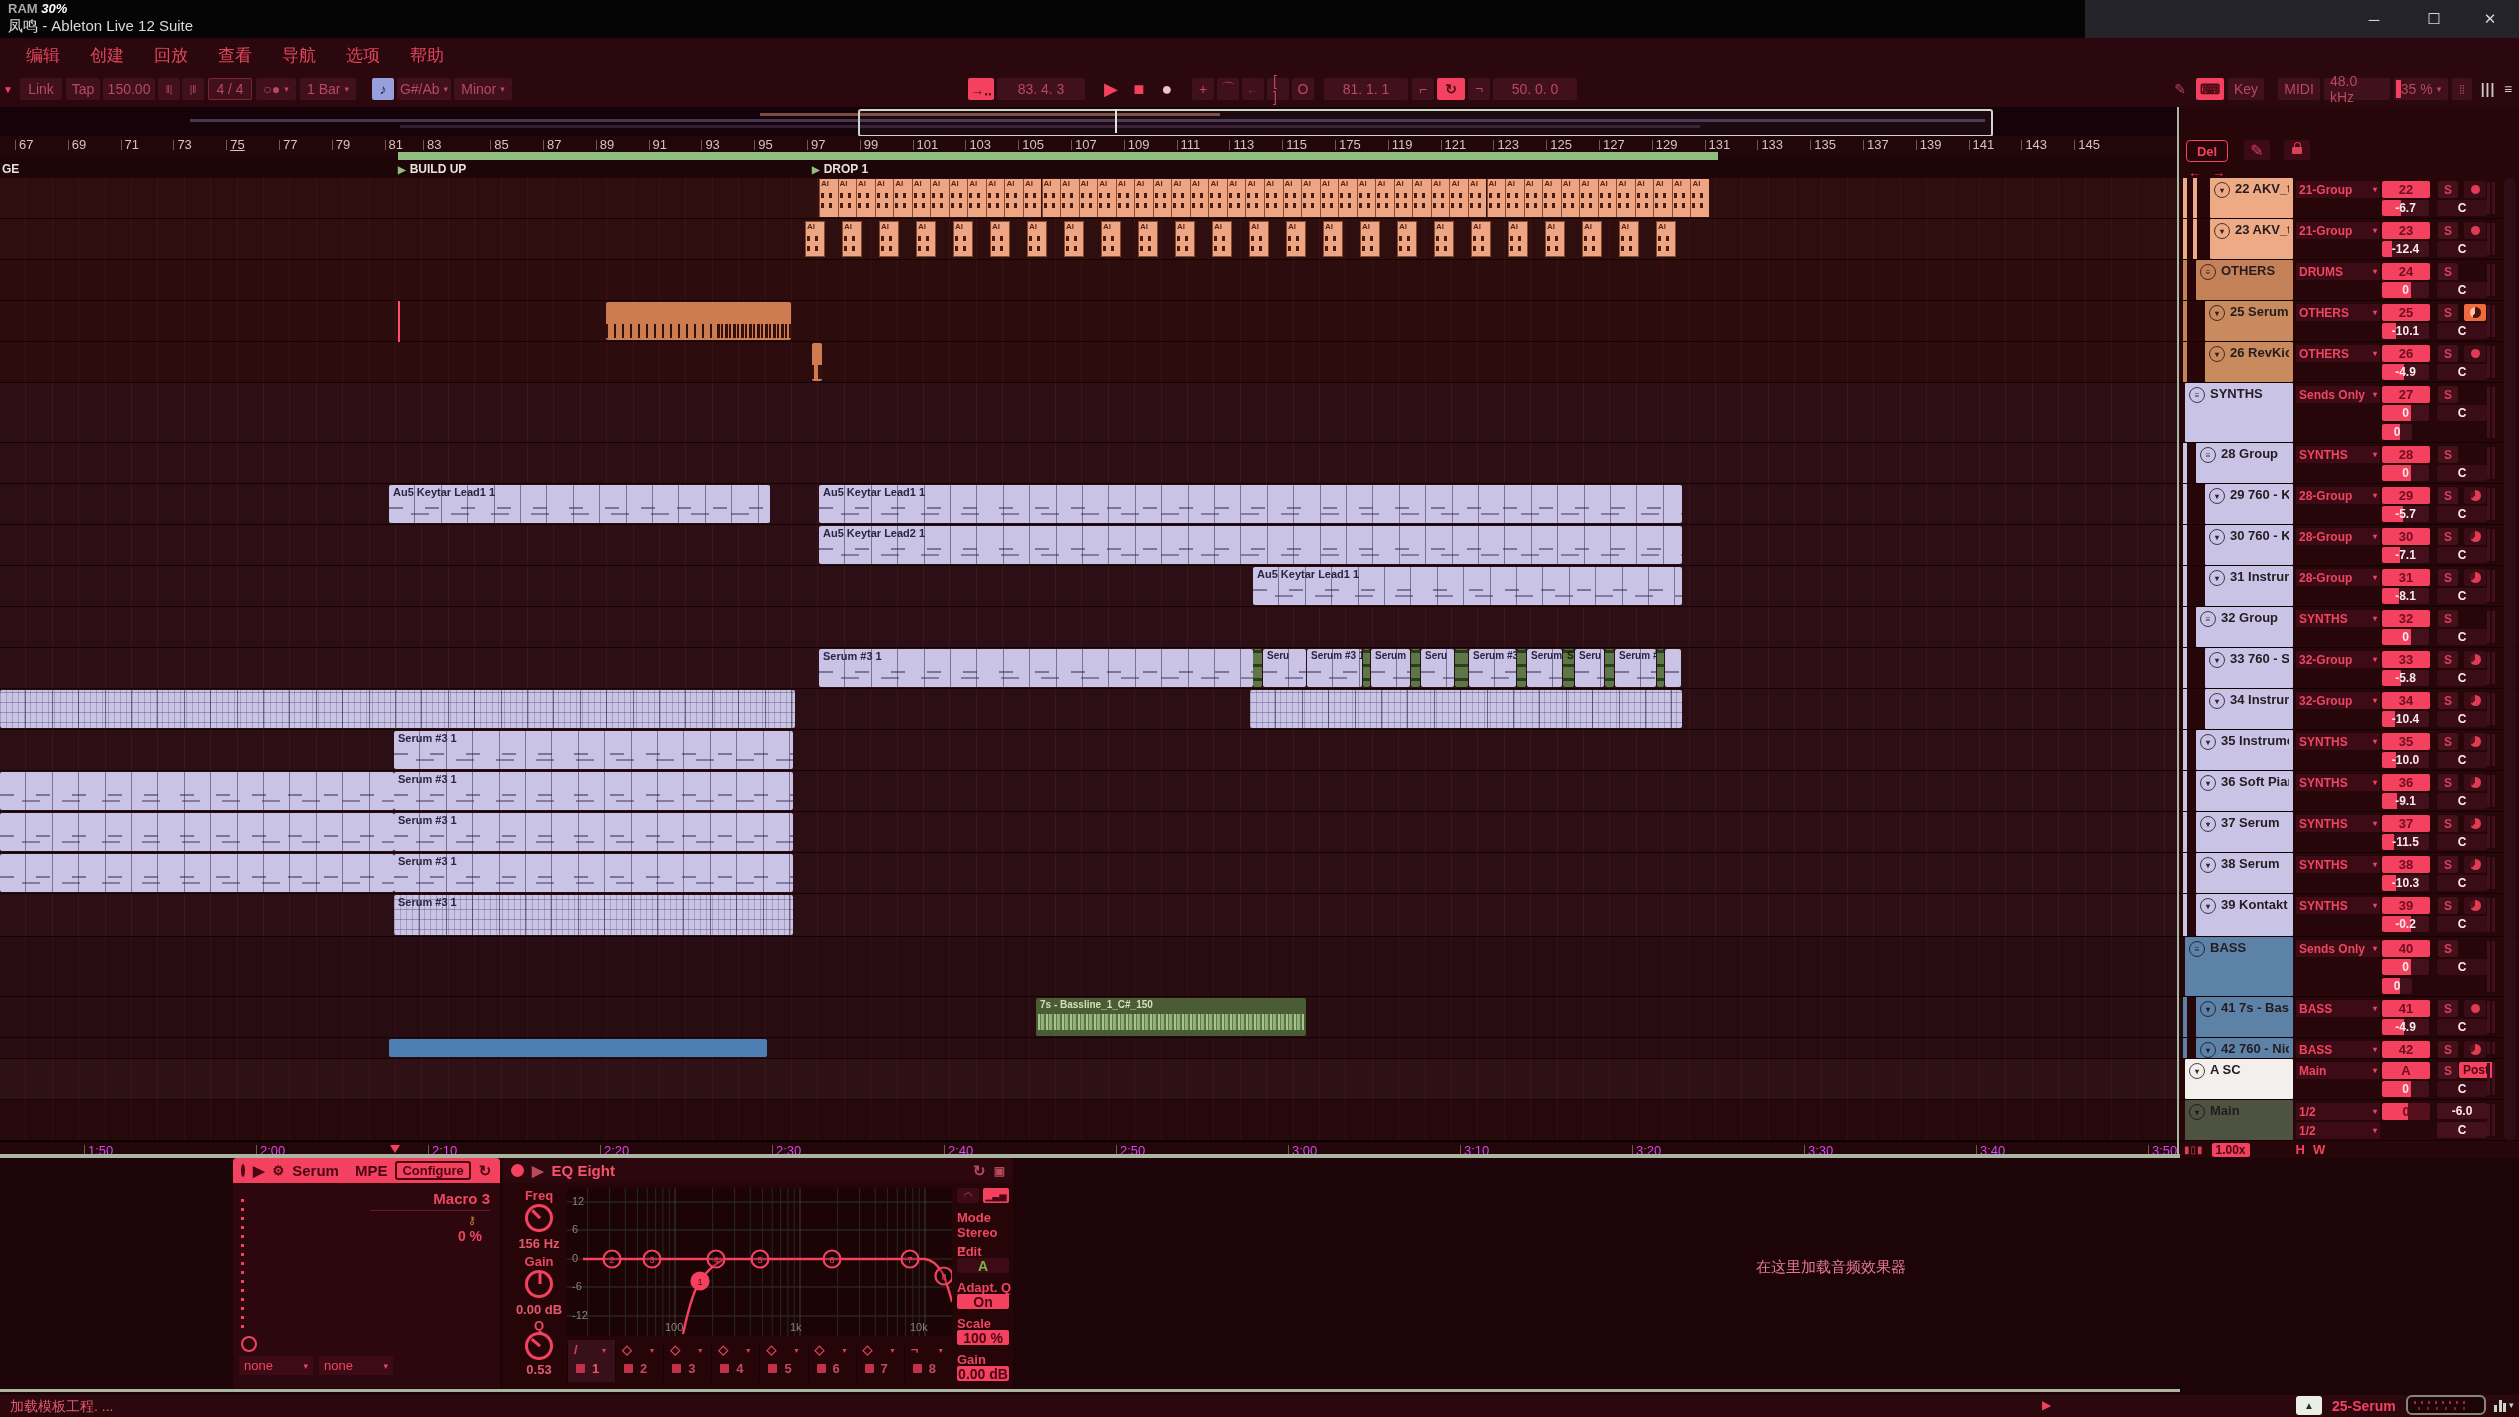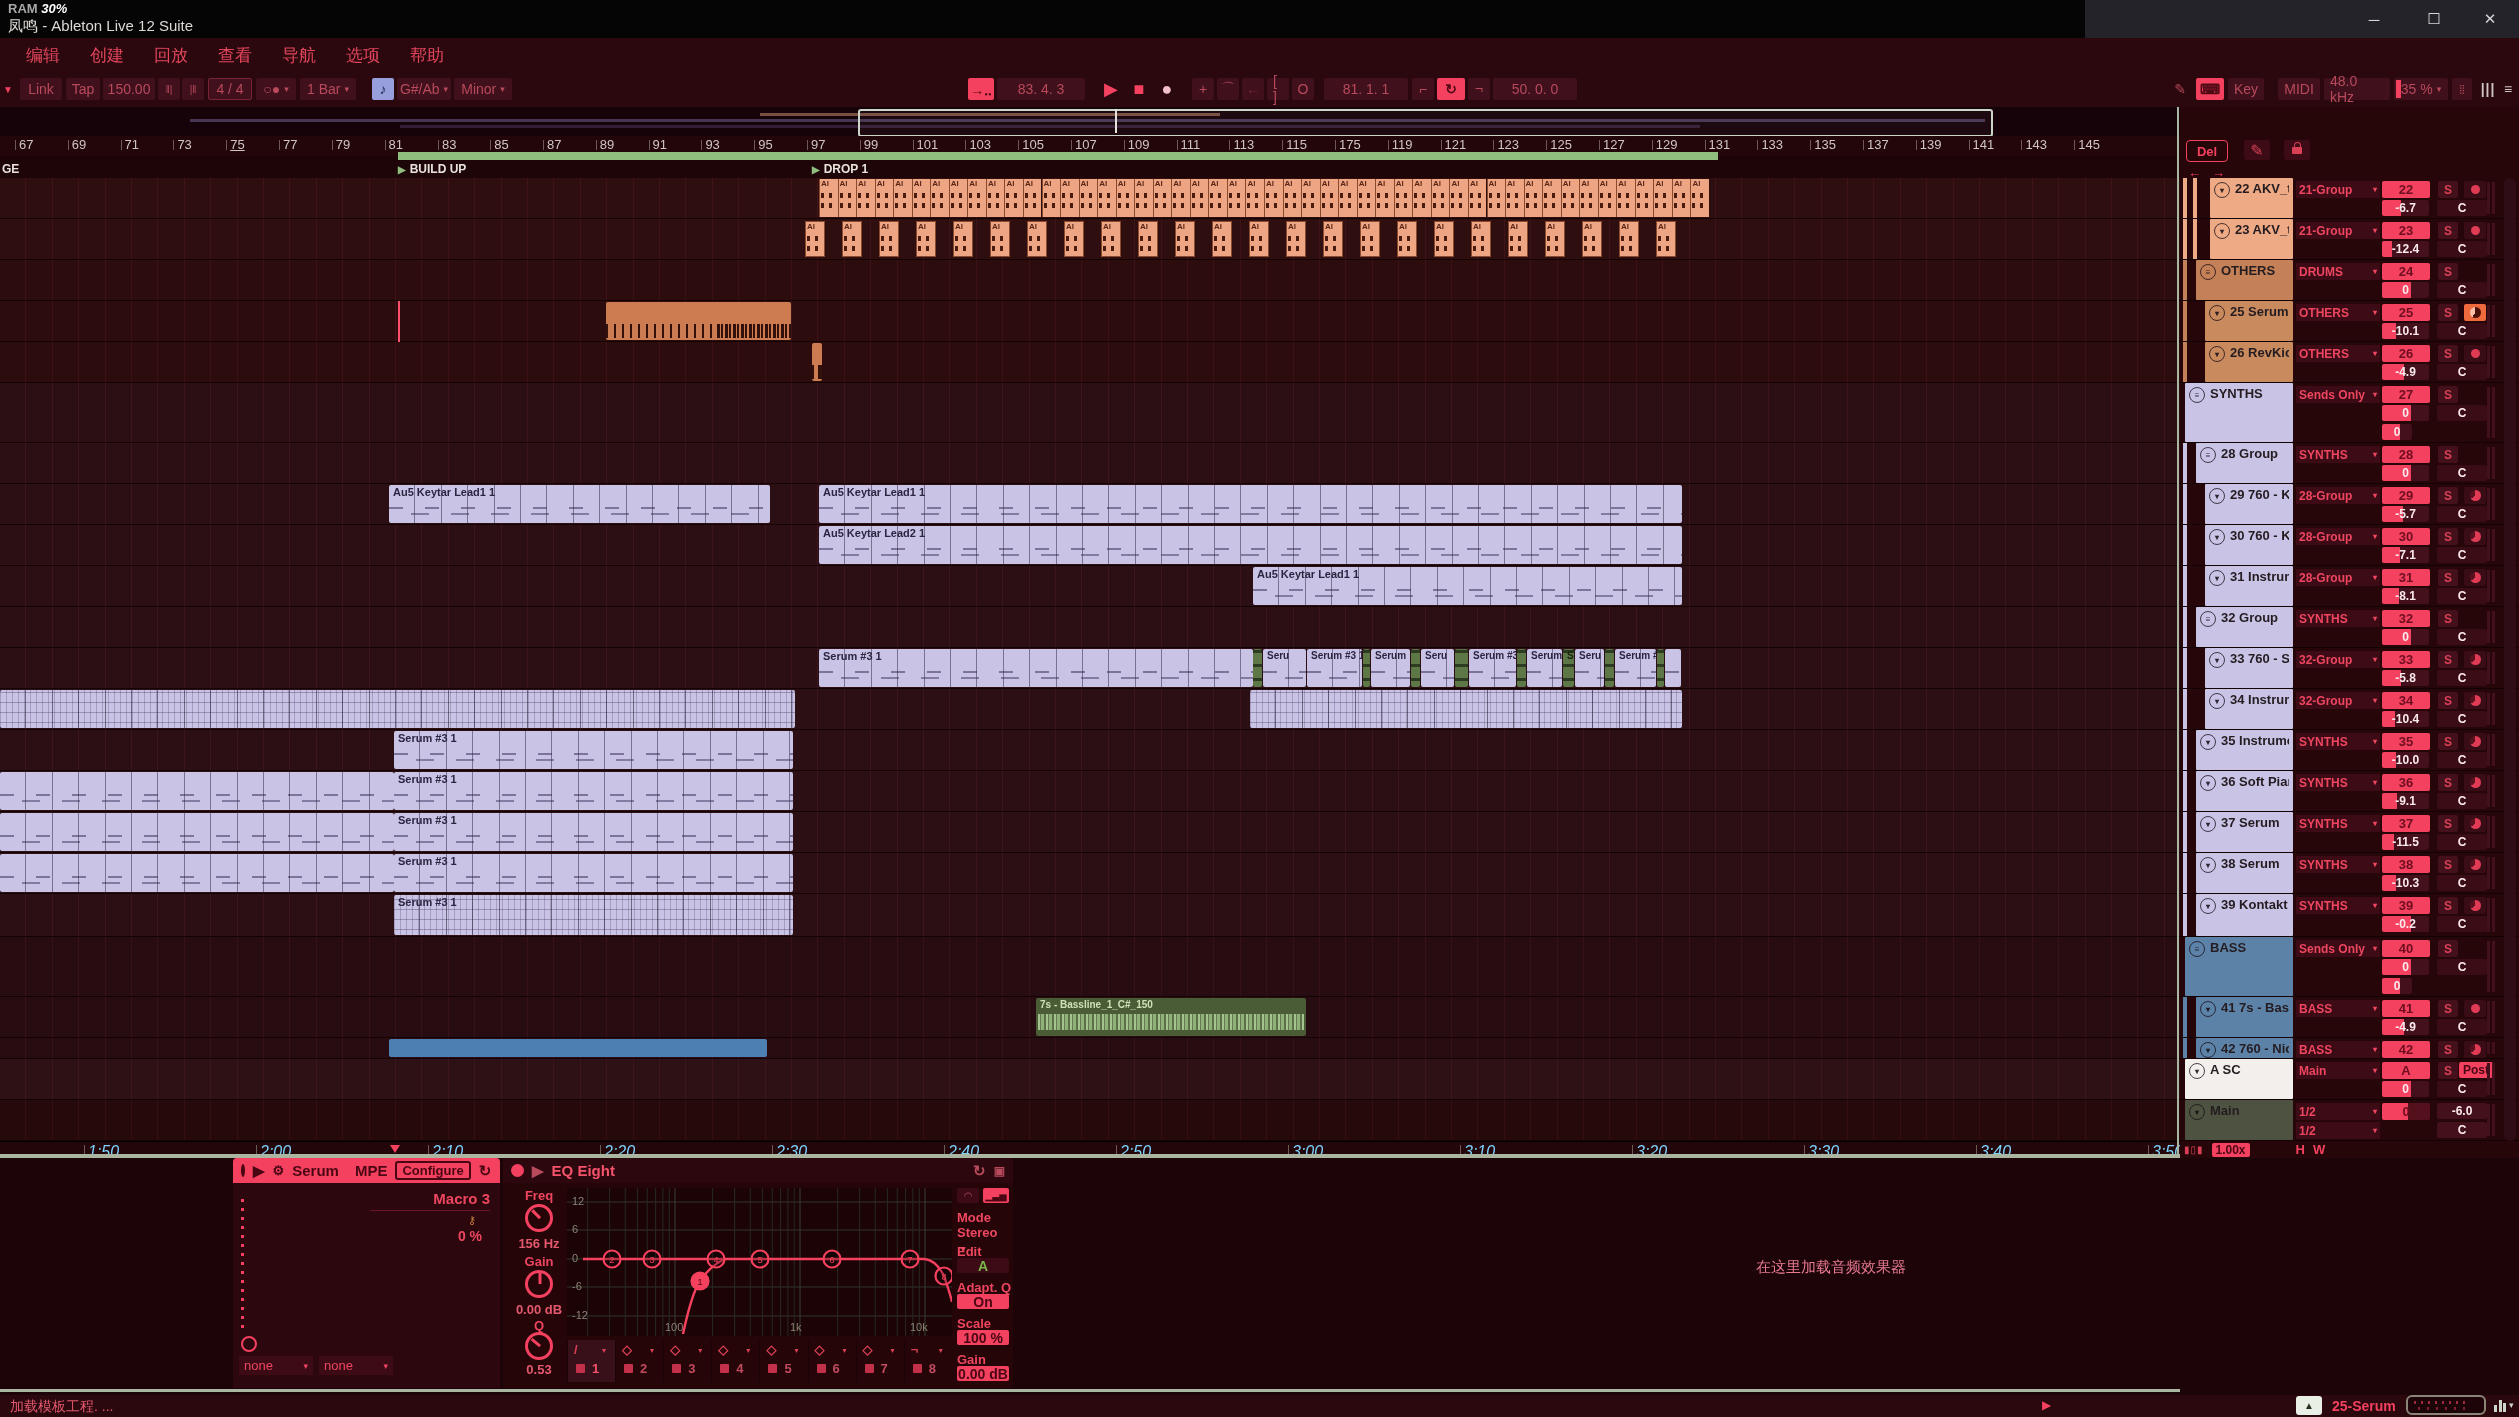--- a/index.html
+++ b/index.html
@@ -65,21 +65,21 @@
   .clip.audio .wave{position:absolute;left:2px;right:2px;top:16px;height:16px;
       background:repeating-linear-gradient(90deg,#a3c48c 0 2px,#66784f 2px 3px,#8fb278 3px 6px,#5c7046 6px 8px);}
   .clip.plain{background:#4e7fb3;}
   .aiseg{position:absolute;top:0;bottom:0;background:#eda583;border-left:1px solid #8a4a2e;box-sizing:border-box;color:#5a2415;}
   .aiseg .t{position:absolute;left:1px;top:0;font-size:8px;font-weight:bold;}
   .aiseg .r1,.aiseg .r2{position:absolute;left:1px;right:1px;height:5px;
       background:repeating-linear-gradient(90deg,#4a1c10 0 3px,transparent 3px 8px);}
   .aiseg .r1{top:14px}.aiseg .r2{top:24px}
   .cursorline{position:absolute;width:2px;background:#ff4f6d;}
   .timeruler{left:0;top:1141px;width:2180px;height:17px;background:#22060a;border-top:1px solid #000;}
-  .timetick{position:absolute;top:1px;font-size:16px;color:#7dd3fc;font-style:italic;}
+  .timetick{position:absolute;top:1px;font-size:13px;color:#d946ef;}
   .timetick:before{content:"";position:absolute;left:-4px;top:2px;width:1px;height:11px;background:#6b5a55;}
   .posmarker{position:absolute;top:3px;width:0;height:0;border-left:5px solid transparent;border-right:5px solid transparent;border-top:8px solid #f4415f;}
   .hscroll{height:4px;background:#aab6a2;}
   .vline-light{width:2px;background:#aab6a2;}
   
   .t-row{position:absolute;left:2180px;width:339px;box-sizing:border-box;border-bottom:1px solid #120203;background:#270609;}
   .t-strip{position:absolute;top:0;bottom:0;width:4px;}
   .t-name{position:absolute;top:0;bottom:0;display:flex;align-items:flex-start;gap:5px;padding:3px 4px;box-sizing:border-box;
           font-size:13px;font-weight:bold;color:#241c20;border-radius:1px;}
   .t-name .nm{white-space:nowrap;overflow:hidden;}
@@ -209,21 +209,21 @@
     </div>
   <div class="barruler abs" id="barruler">
       <div class="bartick" style="left: 19px;">67</div>
       <div class="bartick" style="left: 71.8px;">69</div>
       <div class="bartick" style="left: 124.6px;">71</div>
       <div class="bartick" style="left: 177.4px;">73</div>
       <div class="bartick" style="left: 230.2px; text-decoration: underline;">75</div>
       <div class="bartick" style="left: 283px;">77</div>
       <div class="bartick" style="left: 335.8px;">79</div>
       <div class="bartick" style="left: 388.6px;">81</div>
-      <div class="bartick" style="left: 442px;">83</div>
+      <div class="bartick" style="left: 427px;">83</div>
       <div class="bartick" style="left: 494.2px;">85</div>
       <div class="bartick" style="left: 547px;">87</div>
       <div class="bartick" style="left: 599.8px;">89</div>
       <div class="bartick" style="left: 652.6px;">91</div>
       <div class="bartick" style="left: 705.4px;">93</div>
       <div class="bartick" style="left: 758.2px;">95</div>
       <div class="bartick" style="left: 811px;">97</div>
       <div class="bartick" style="left: 863.8px;">99</div>
       <div class="bartick" style="left: 916.6px;">101</div>
       <div class="bartick" style="left: 969.4px;">103</div>

